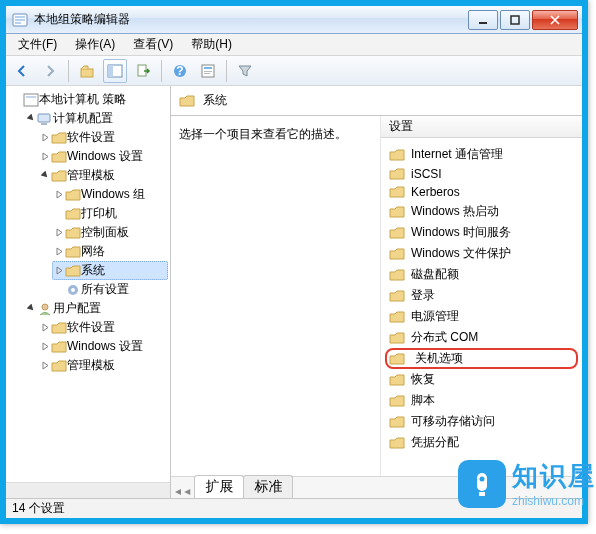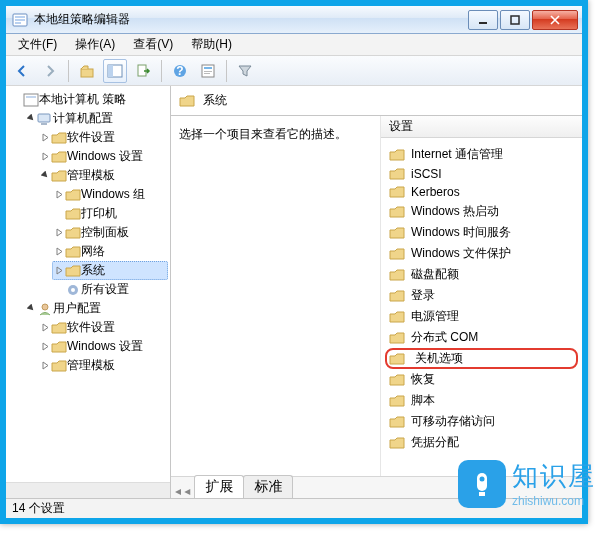--- a/index.html
+++ b/index.html
@@ -47,21 +47,21 @@
 .tabs{height:22px;display:flex;align-items:flex-end;padding-left:4px;border-top:1px solid #d6d6d6;background:#f6f6f6;}
 .tab{padding:2px 10px;border:1px solid #c6c6c6;border-bottom:none;background:#fff;margin-right:-1px;border-radius:3px 3px 0 0;cursor:pointer;font-size:14px;}
 .tab.inactive{background:#efefef;}
 .tabs .left-arrows{margin-right:4px;color:#888;display:flex;gap:2px;}
 
 .statusbar{height:20px;border-top:1px solid #c6c6c6;display:flex;align-items:center;padding:0 6px;background:#f3f3f3;}
 
 .watermark{position:absolute;right:0;bottom:26px;display:flex;align-items:center;gap:6px;pointer-events:none;}
 .wm-badge{width:48px;height:48px;border-radius:10px;background:#2aa1e8;display:flex;align-items:center;justify-content:center;}
 .wm-text{color:#2aa1e8;}
-.wm-text .big{font-size:26px;font-weight:normal;letter-spacing:2px;}
+.wm-text .big{font-size:26px;font-weight:bold;letter-spacing:2px;}
 .wm-text .small{font-size:12px;color:#6fbbe9;}
 
 svg{display:block;}
 </style>
 </head>
 <body>
 
 <div class="window">
   <div class="titlebar">
     <span class="app-icon">

